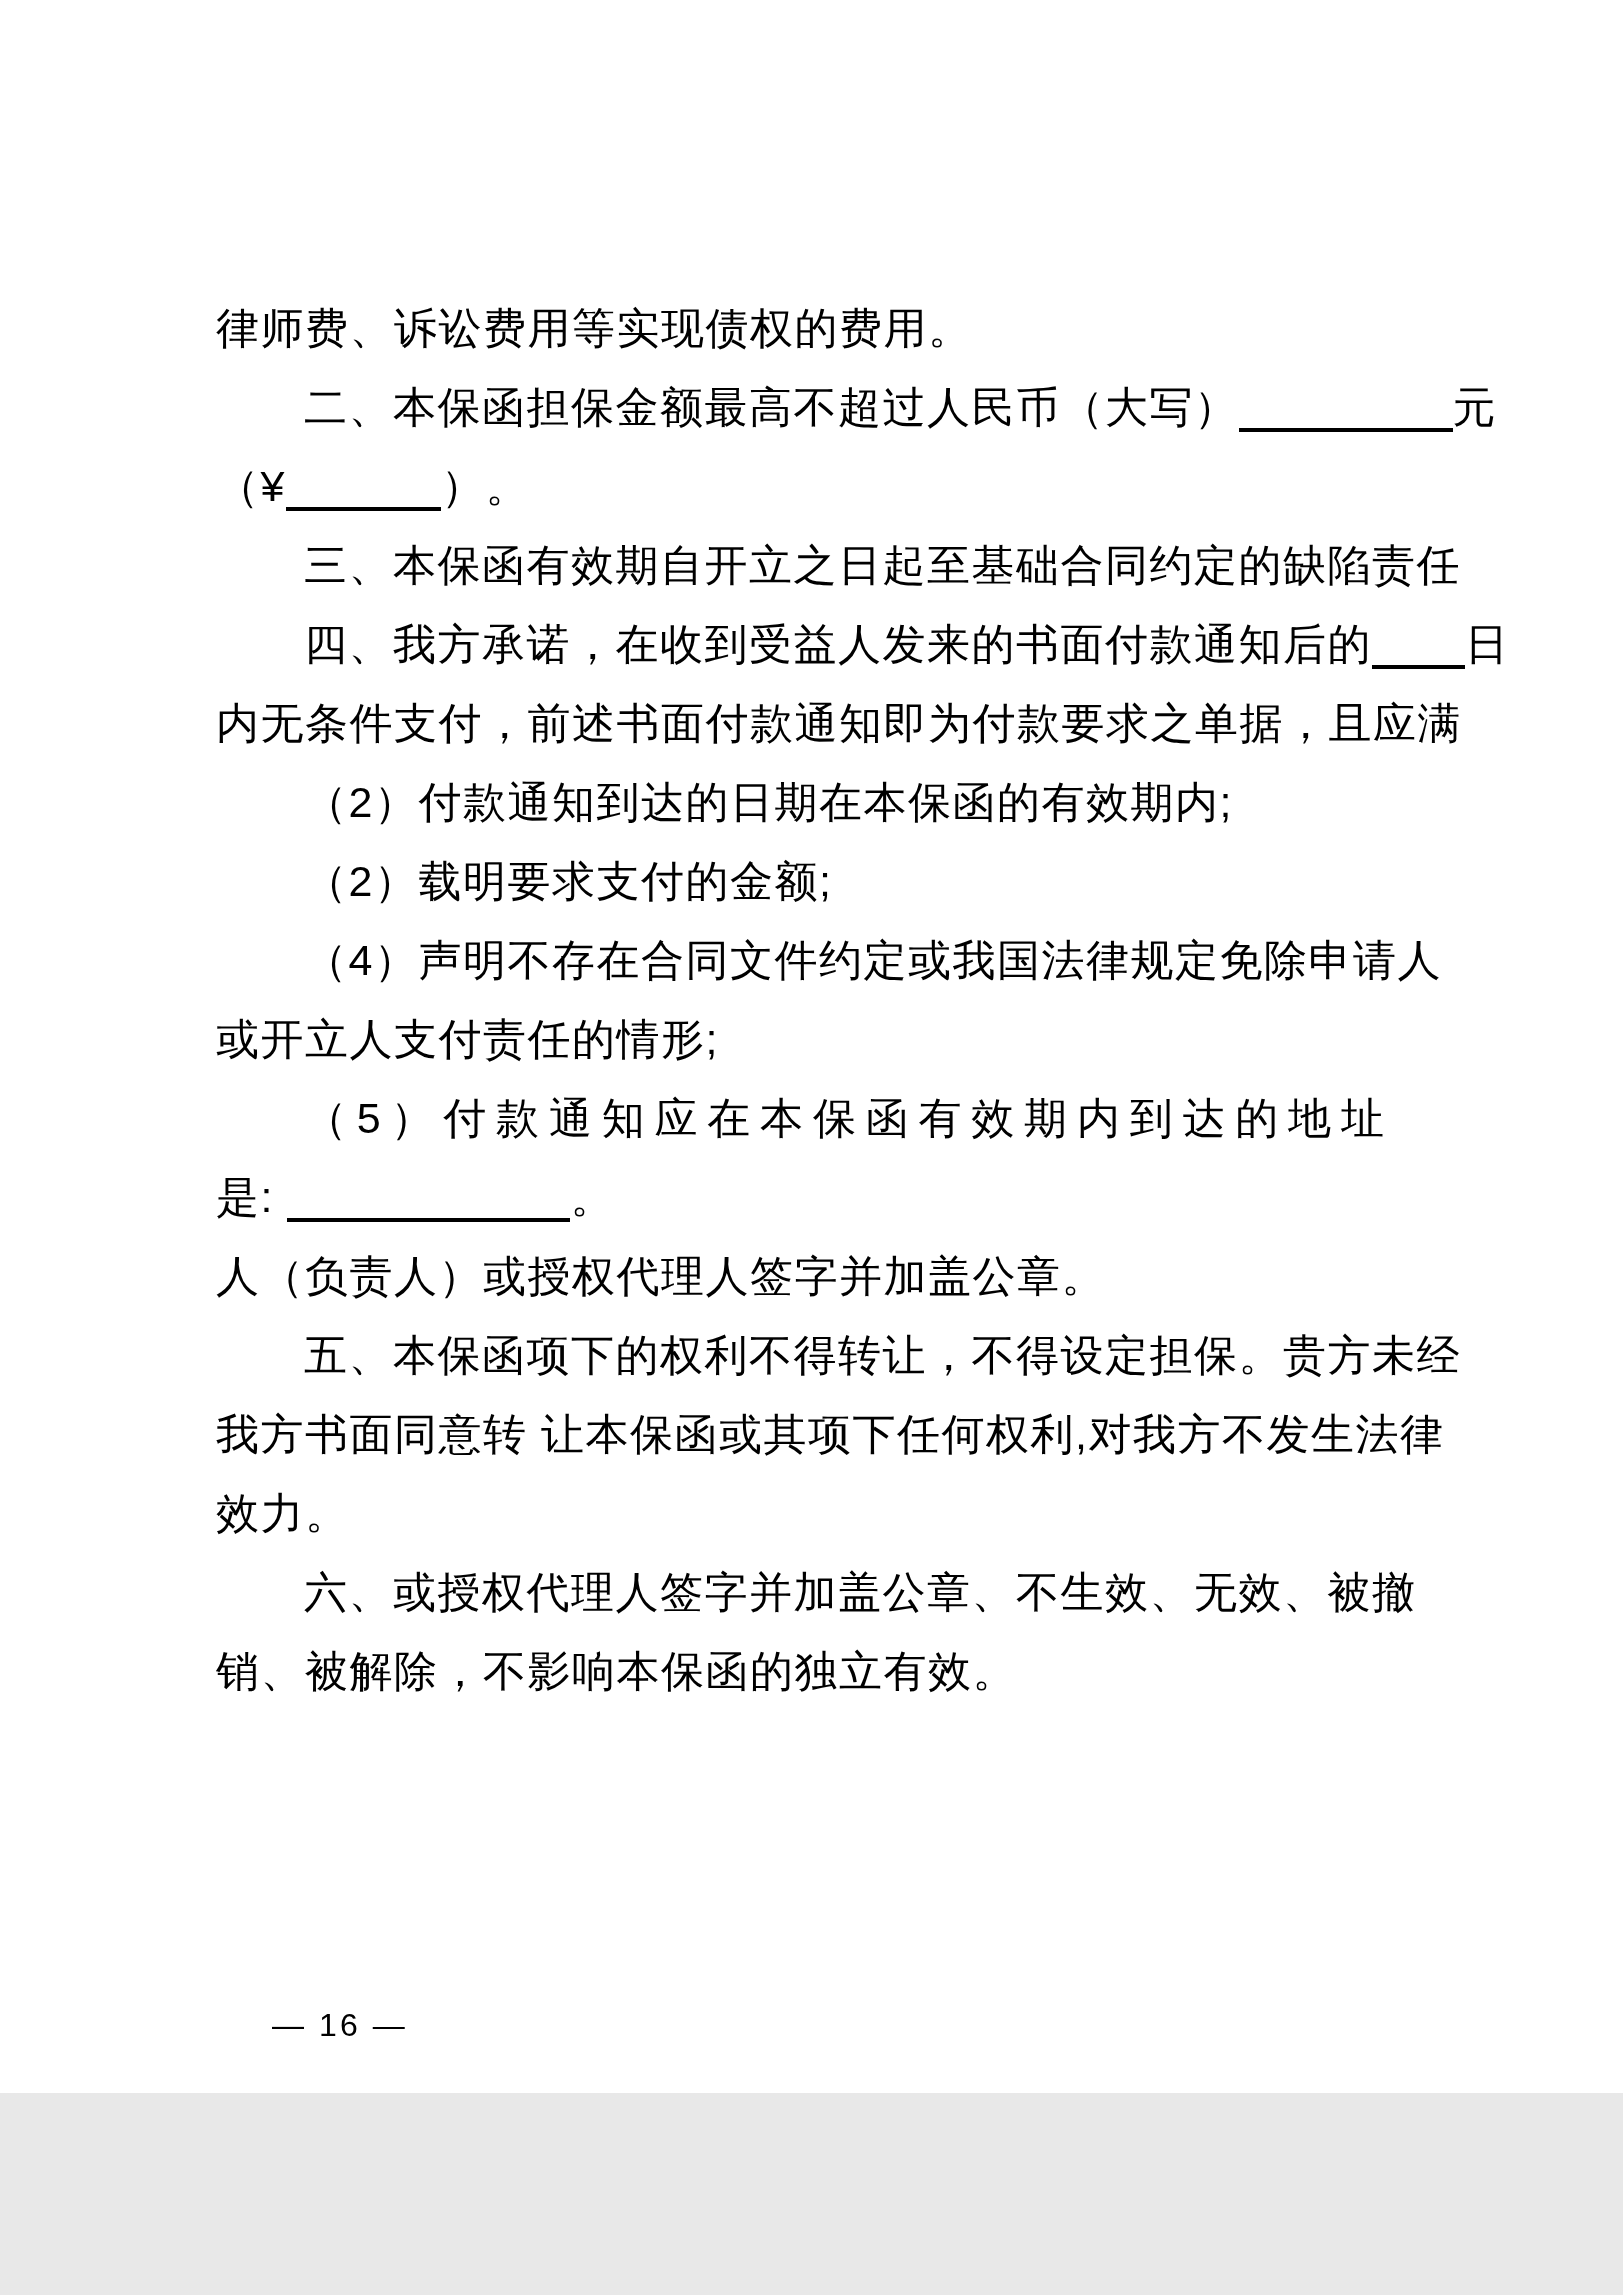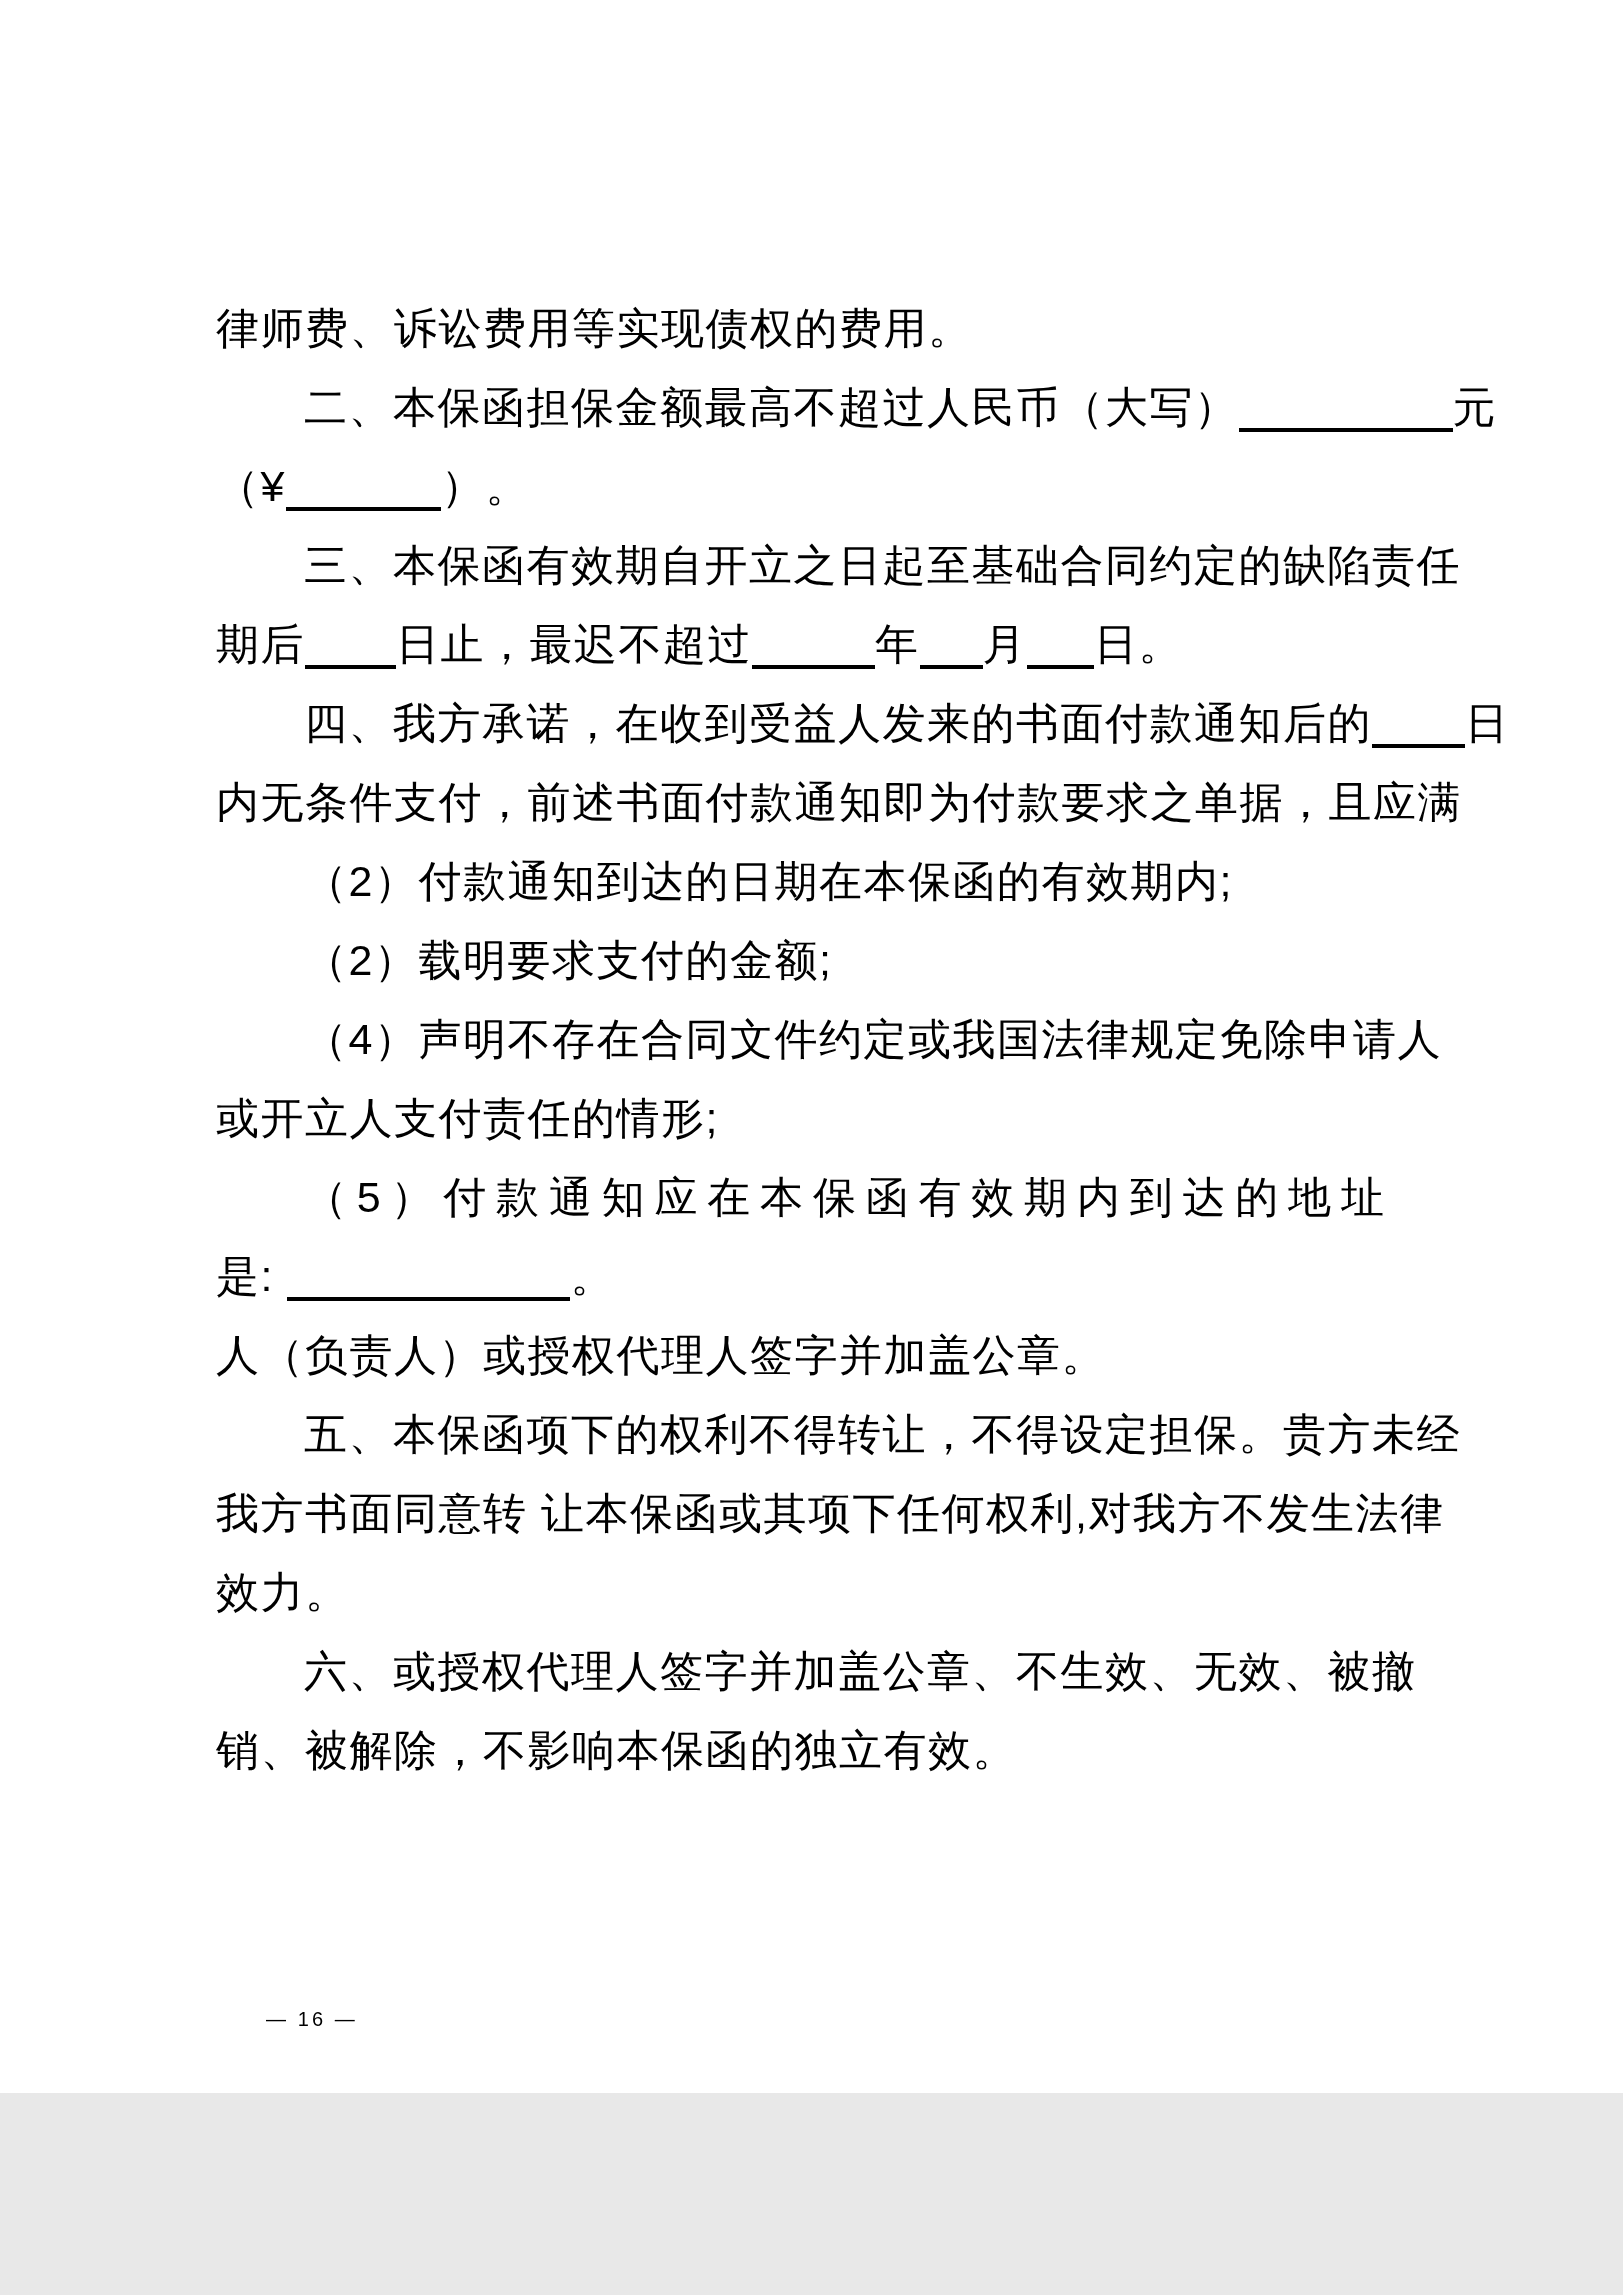--- a/index.html
+++ b/index.html
@@ -25,36 +25,35 @@
   .line.indent{padding-left:88px;}
   .line.spread{letter-spacing:9.8px;}
   .blank{
     display:inline-block;
     border-bottom:4.1px solid #000;
     height:1em;
     vertical-align:-10.3px;
   }
   .footer{
     position:absolute;
-    left:266px;top:2008px;
-    font-size:20px;
+    left:272px;top:2008px;
+    font-size:32px;
     line-height:1.1;
     letter-spacing:3.1px;
   }
 </style>
 </head>
 <body>
 
 <div class="page">
   <div class="content">
       <div class="line"><span>律师费、诉讼费用等实现债权的费用。</span></div>
       <div class="line indent"><span>二、本保函担保金额最高不超过人民币（大写）</span><span class="blank" style="width: 214px;"></span><span>元</span></div>
       <div class="line"><span>（¥</span><span class="blank" style="width: 155px;"></span><span>）。</span></div>
       <div class="line indent"><span>三、本保函有效期自开立之日起至基础合同约定的缺陷责任</span></div>
-      <div class="line"><span>期后</span><span class="blank" style="width: 91px;"></span><span>日止，最迟不超过</span><span class="blank" style="width: 123px;"></span><span>年</span><span class="blank" style="width: 63px;"></span><span>月</span><span class="blank" style="width: 67px;"></span><span>日。</span></div>
       <div class="line indent"><span>四、我方承诺，在收到受益人发来的书面付款通知后的</span><span class="blank" style="width: 93px;"></span><span>日</span></div>
       <div class="line"><span>内无条件支付，前述书面付款通知即为付款要求之单据，且应满</span></div>
       <div class="line indent"><span>（2）付款通知到达的日期在本保函的有效期内;</span></div>
       <div class="line indent"><span>（2）载明要求支付的金额;</span></div>
       <div class="line indent"><span>（4）声明不存在合同文件约定或我国法律规定免除申请人</span></div>
       <div class="line"><span>或开立人支付责任的情形;</span></div>
       <div class="line indent spread"><span>（5）付款通知应在本保函有效期内到达的地址</span></div>
       <div class="line"><span>是: </span><span class="blank" style="width: 283px;"></span><span>。</span></div>
       <div class="line"><span>人（负责人）或授权代理人签字并加盖公章。</span></div>
       <div class="line indent"><span>五、本保函项下的权利不得转让，不得设定担保。贵方未经</span></div>

